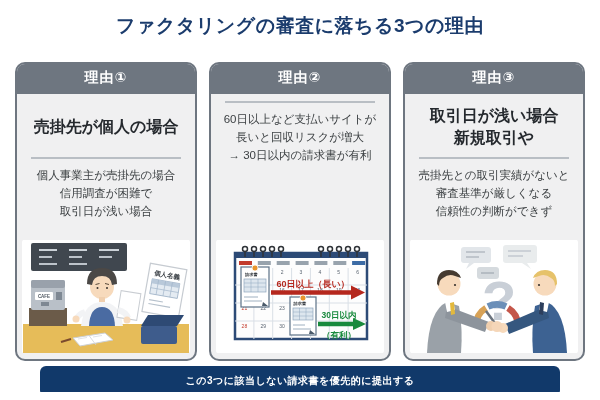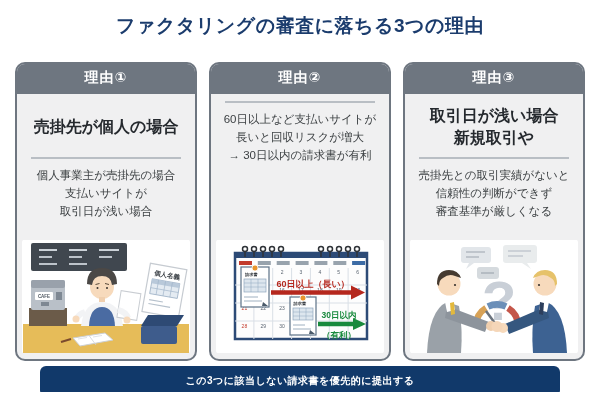--- a/index.html
+++ b/index.html
@@ -47,21 +47,21 @@
   <div class="cards">
 
     <section class="card">
       <header class="badge">理由①</header>
       <div class="ctitle">
         <div>売掛先が個人の場合</div>
       </div>
       <div class="divider"></div>
       <div class="cbody">
         <div>個人事業主が売掛先の場合</div>
-        <div>支払いサイトが</div>
+        <div>信用調査が困難で</div>
         <div>取引日が浅い場合</div>
       </div>
       <div class="illo">
         <svg viewBox="0 0 166 113">
           <rect width="166" height="113" fill="#ffffff"></rect>
           <rect x="0" y="84" width="166" height="29" fill="#e6bc59"></rect>
           <g>
             <rect x="8" y="3" width="96" height="28" rx="2" fill="#40474f"></rect>
             <g stroke="#ccd2d8" stroke-width="1.8">
               <line x1="16" y1="10" x2="34" y2="10"></line>
@@ -244,22 +244,22 @@
 
     <section class="card">
       <header class="badge">理由③</header>
       <div class="ctitle">
         <div>取引日が浅い場合</div>
         <div>新規取引や</div>
       </div>
       <div class="divider"></div>
       <div class="cbody">
         <div>売掛先との取引実績がないと</div>
+        <div>審査基準が厳しくなる</div>
         <div>信頼性の判断ができず</div>
-        <div>審査基準が厳しくなる</div>
       </div>
       <div class="illo">
         <svg viewBox="0 0 166 113">
           <rect width="166" height="113" fill="#ffffff"></rect>
           <g>
             <rect x="50" y="7" width="30" height="16" rx="3" fill="#e2e6ea"></rect>
             <path d="M58 23 l-3 6 l8 -6 z" fill="#e2e6ea"></path>
             <line x1="55" y1="12" x2="74" y2="12" stroke="#b3bac2" stroke-width="1.5"></line>
             <line x1="55" y1="17" x2="68" y2="17" stroke="#b3bac2" stroke-width="1.5"></line>
             <rect x="92" y="5" width="34" height="18" rx="3" fill="#e9eced"></rect>

